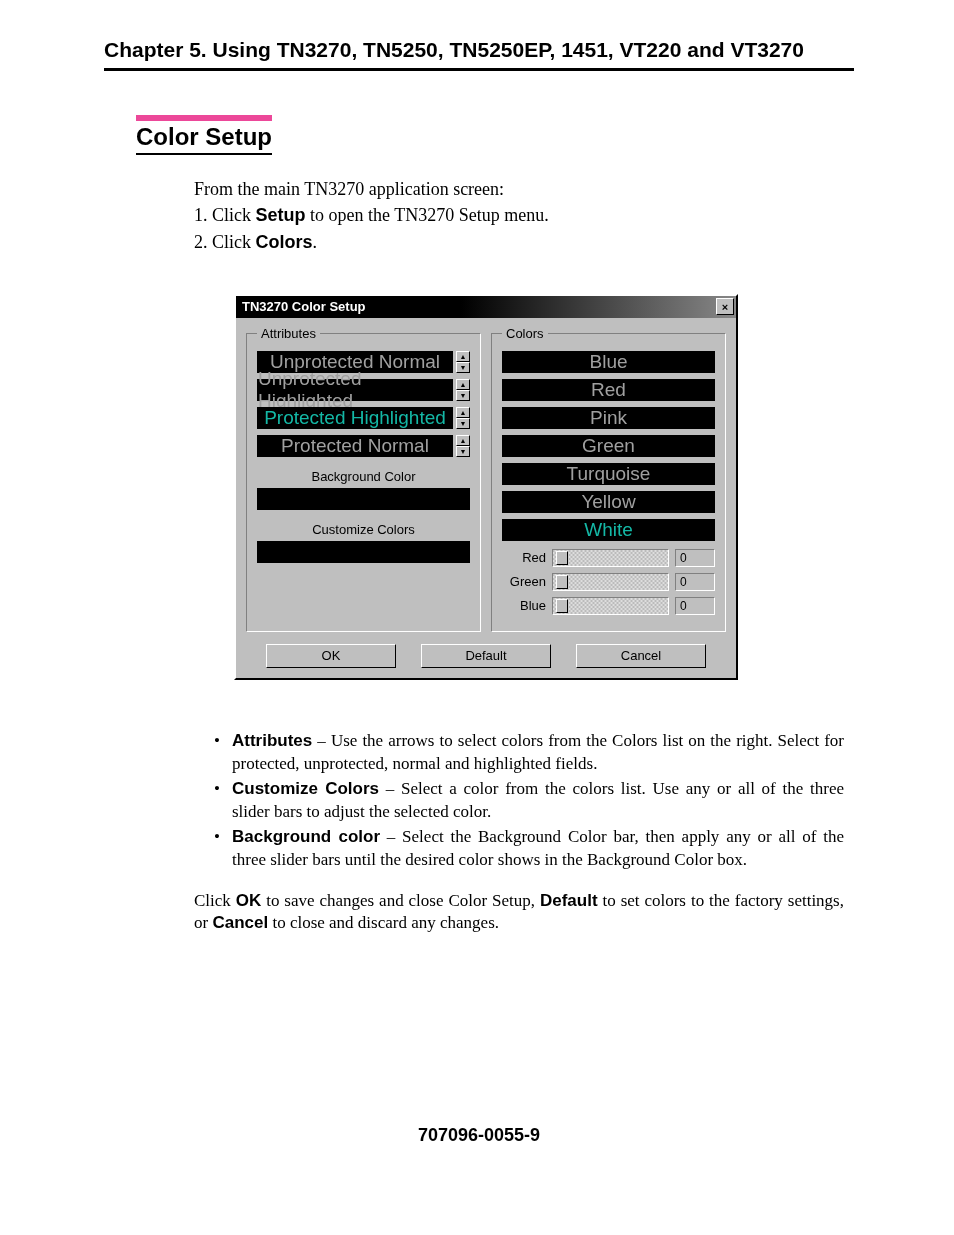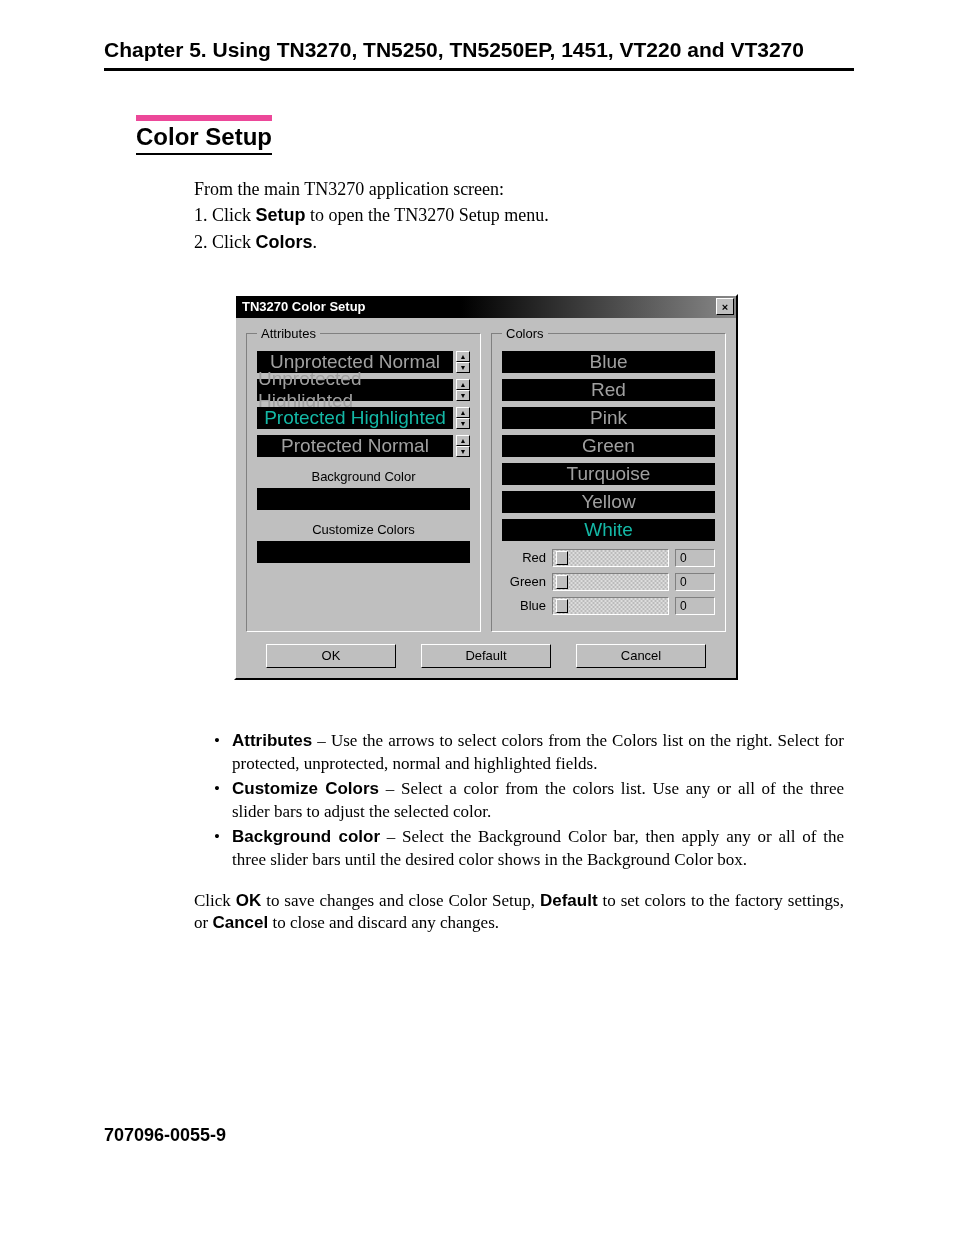--- a/index.html
+++ b/index.html
@@ -238,21 +238,21 @@
   .closing {
     margin: 18px 10px 0 90px;
     font-size: 17px;
     line-height: 1.35;
     text-align: justify;
   }
   .closing .bold { font-family: Arial, Helvetica, sans-serif; font-weight: bold; }
 
   .footer {
     display: flex;
-    justify-content: flex-start;
+    justify-content: center;
     font-family: Arial, Helvetica, sans-serif;
     font-weight: bold;
     font-size: 18px;
     margin-top: 190px;
   }
 </style>
 </head>
 <body>
 
 <div class="page">

